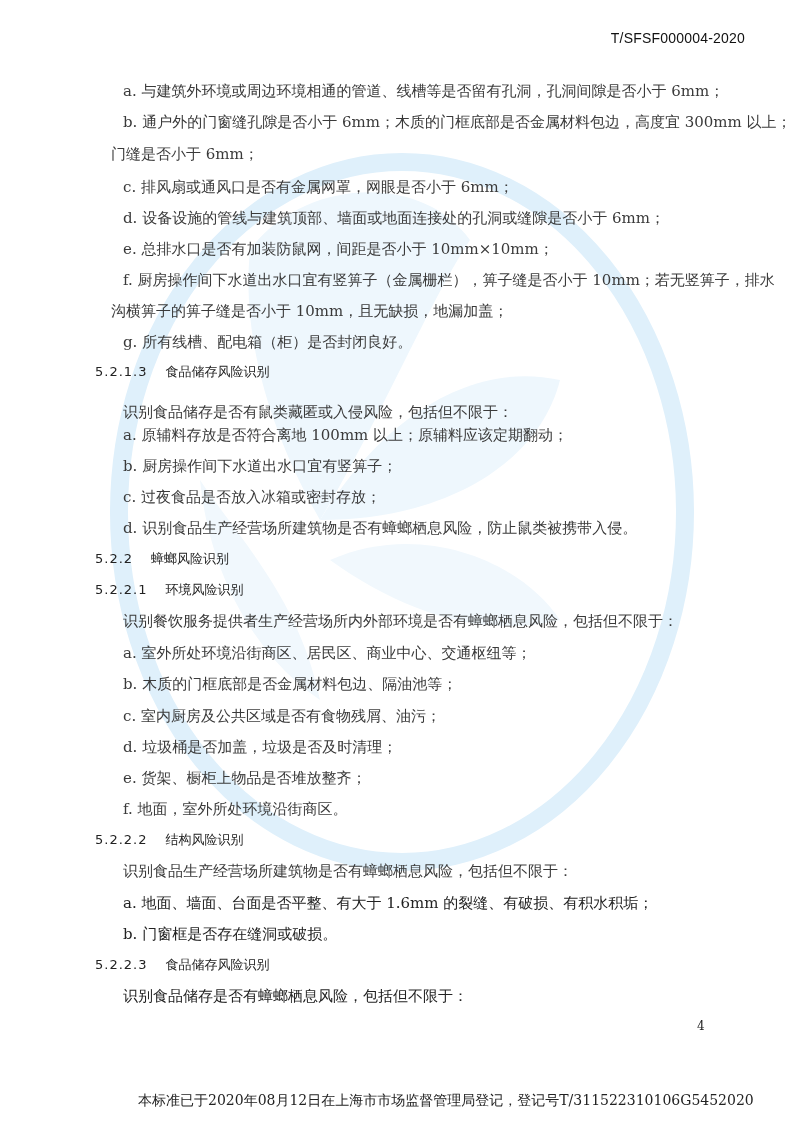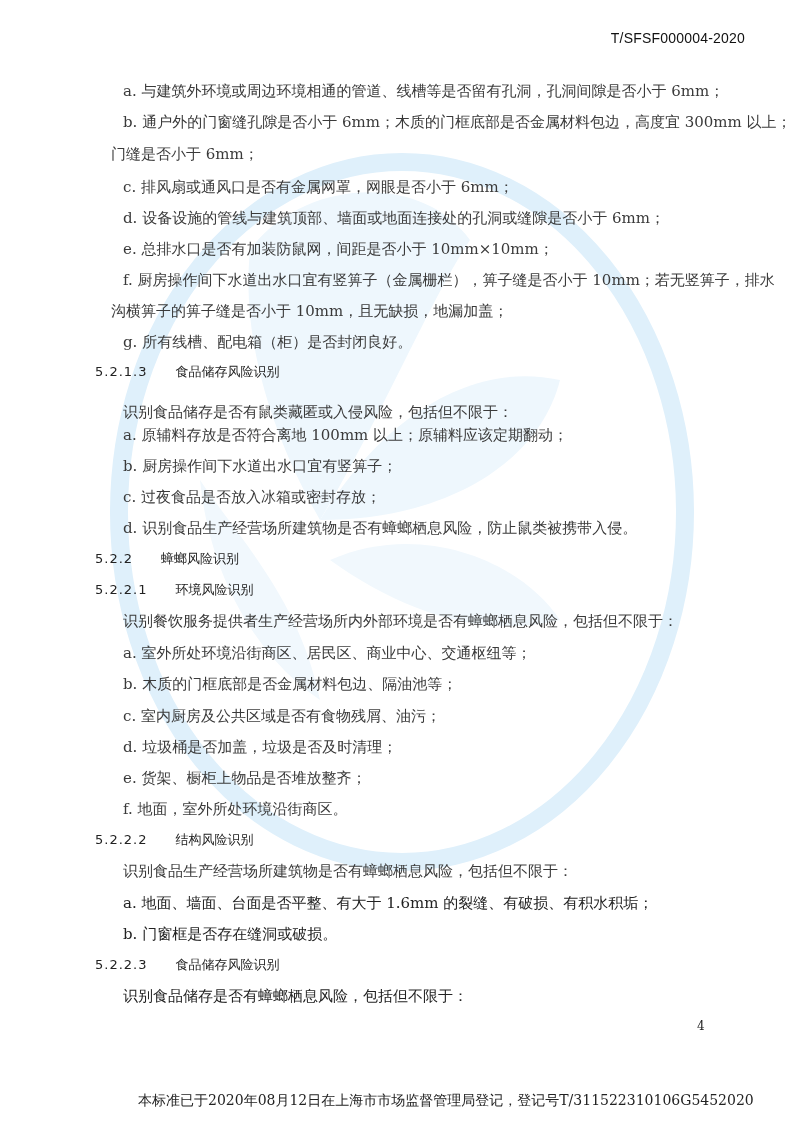--- a/index.html
+++ b/index.html
@@ -6,21 +6,21 @@
   body { width: 793px; height: 1123px; position: relative; overflow: hidden;
          font-family: "DejaVu Serif", "Liberation Serif", serif; color: #333; }
   .watermark { position: absolute; left: 0; top: 0; width: 793px; height: 1123px; z-index: 0; pointer-events: none; }
   .doc-id { position: absolute; top: 30px; right: 48px; font-family: "Liberation Sans", "DejaVu Sans", sans-serif;
             font-size: 14px; color: #111; letter-spacing: 0.2px; z-index: 1; }
   .content { position: absolute; left: 95px; top: 82px; width: 630px; z-index: 1; }
   .line { position: absolute; left: 0; font-size: 15px; white-space: nowrap; color: #3a3a3a; }
   .indent { left: 28px; }
   .cont { left: -12px; margin-left: 28px; }
   .heading { font-family: "DejaVu Sans", "Liberation Sans", sans-serif; font-size: 13px; color: #222; left: 0; }
-  .heading .num { letter-spacing: 1px; margin-right: 28px; }
+  .heading .num { letter-spacing: 1px; margin-right: 18px; }
   .page-num { position: absolute; left: 697px; top: 1019px; font-size: 12px; color: #222; z-index: 1; }
   .footer { position: absolute; left: 138px; top: 1092px; font-size: 14px; color: #222; white-space: nowrap; z-index: 1; }
 </style>
 </head>
 <body>
 
 <svg class="watermark" viewBox="0 0 793 1123" xmlns="http://www.w3.org/2000/svg">
   <ellipse cx="402" cy="512" rx="283" ry="350" fill="none" stroke="#dff0fb" stroke-width="18"></ellipse>
   <path d="M250 250 C 300 180, 420 170, 470 240 C 430 300, 380 420, 320 520 C 280 450, 240 350, 250 250 Z" fill="#eef7fd"></path>
   <path d="M320 520 C 380 420, 470 360, 560 380 C 540 460, 450 520, 320 520 Z" fill="#eef7fd"></path>

